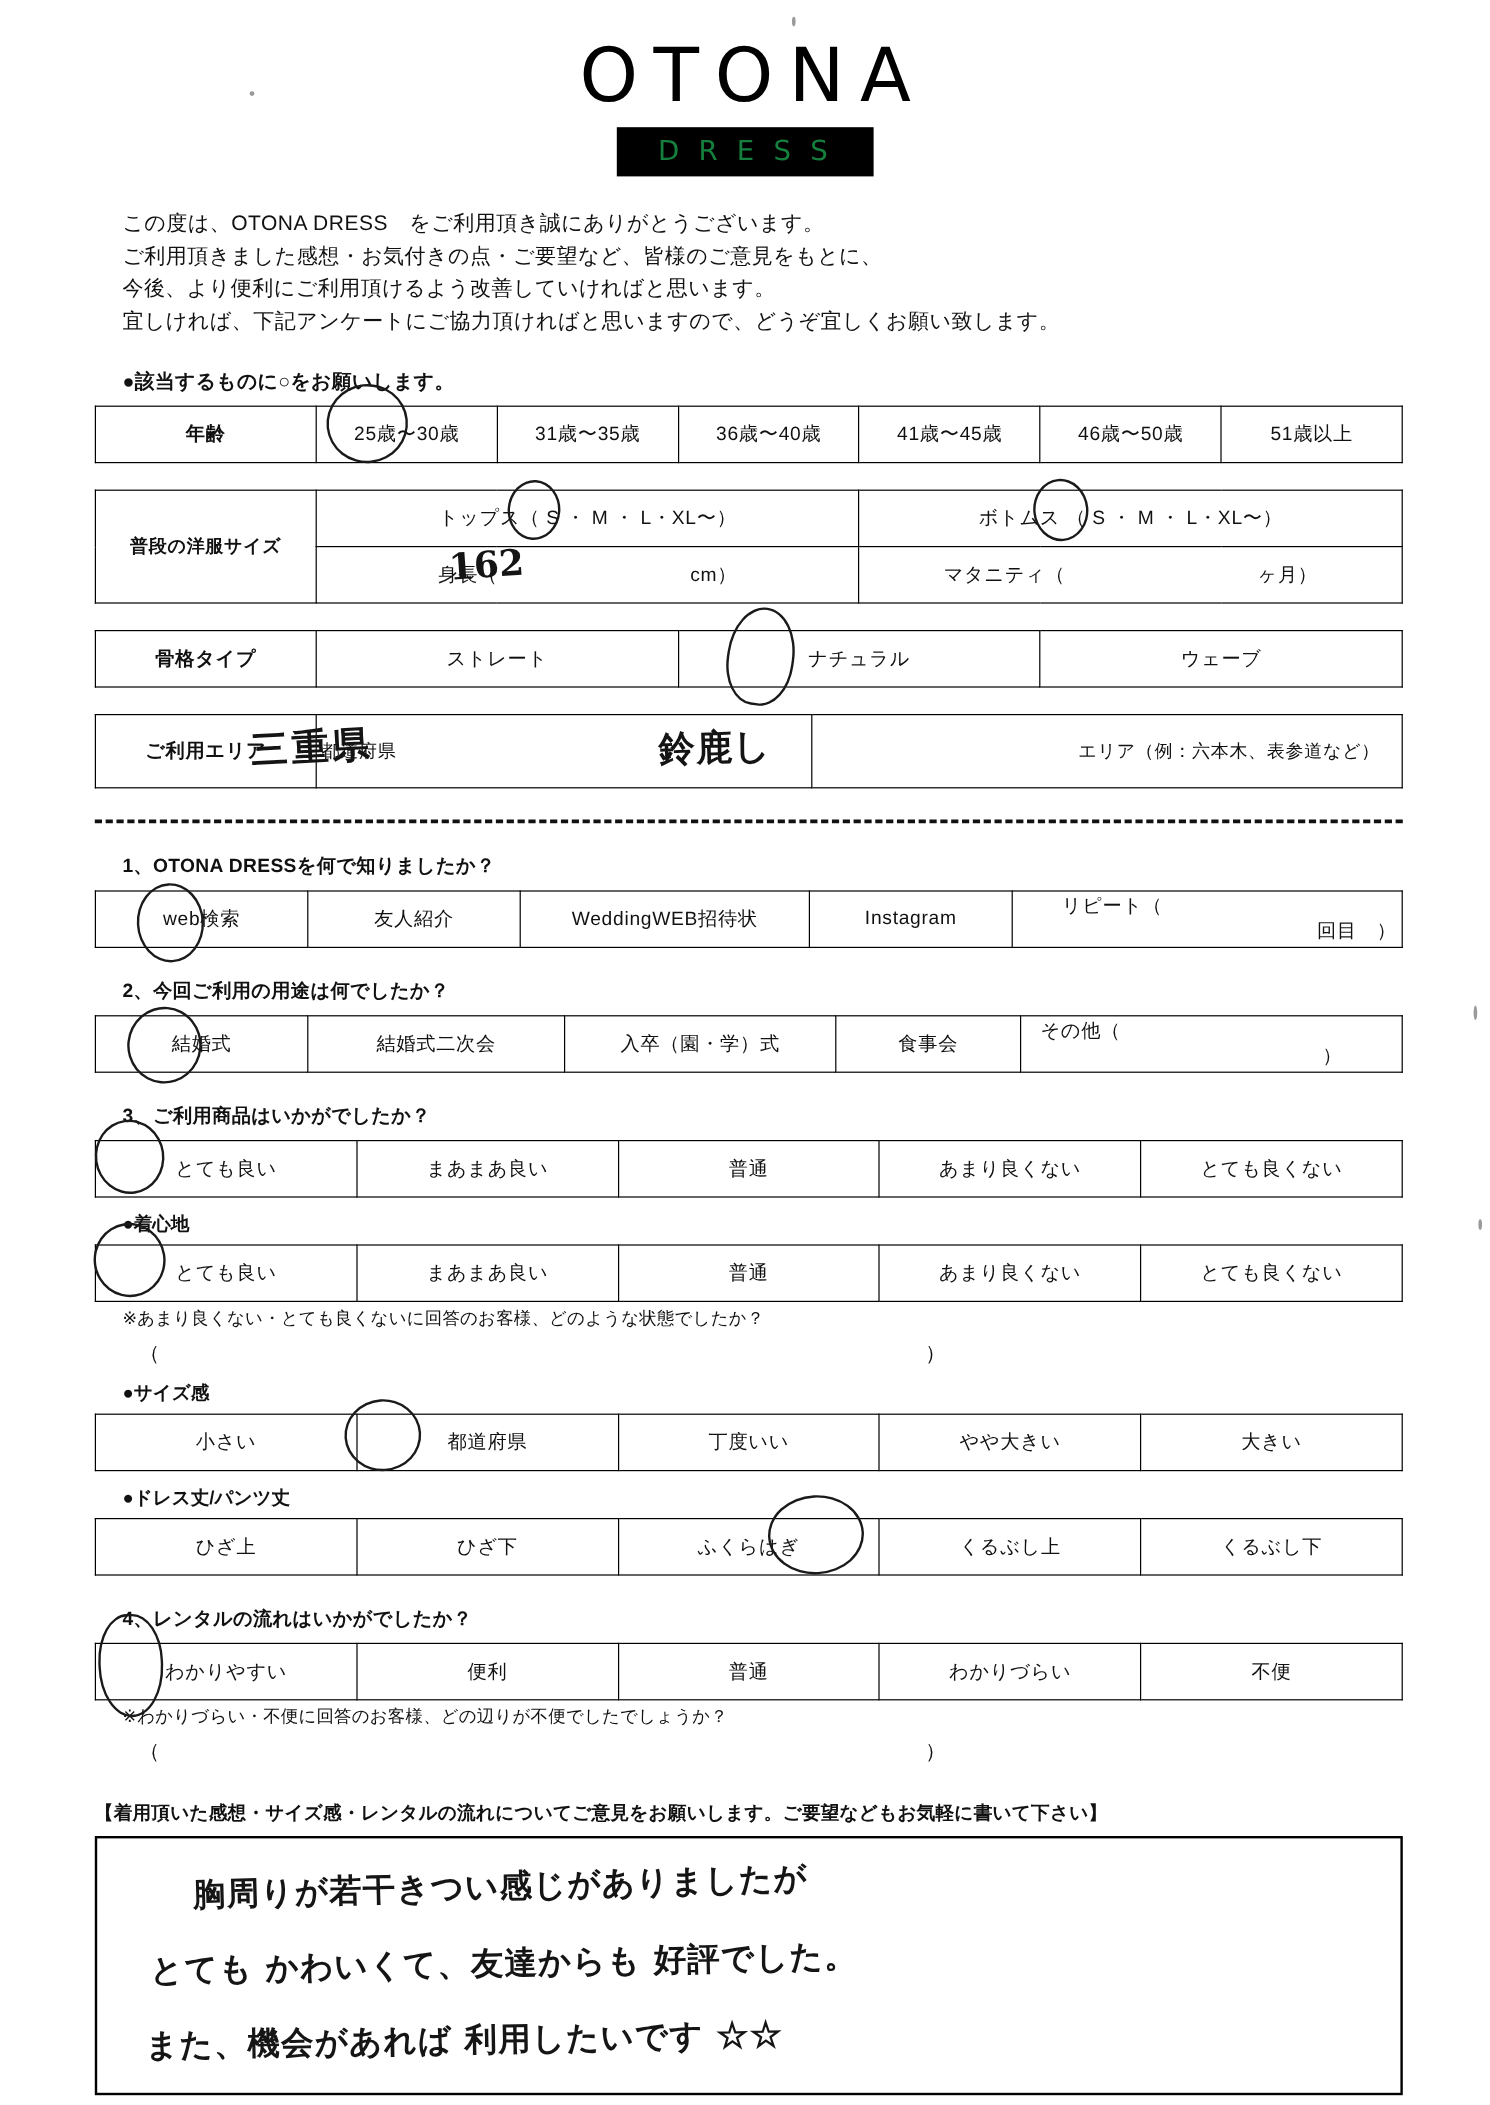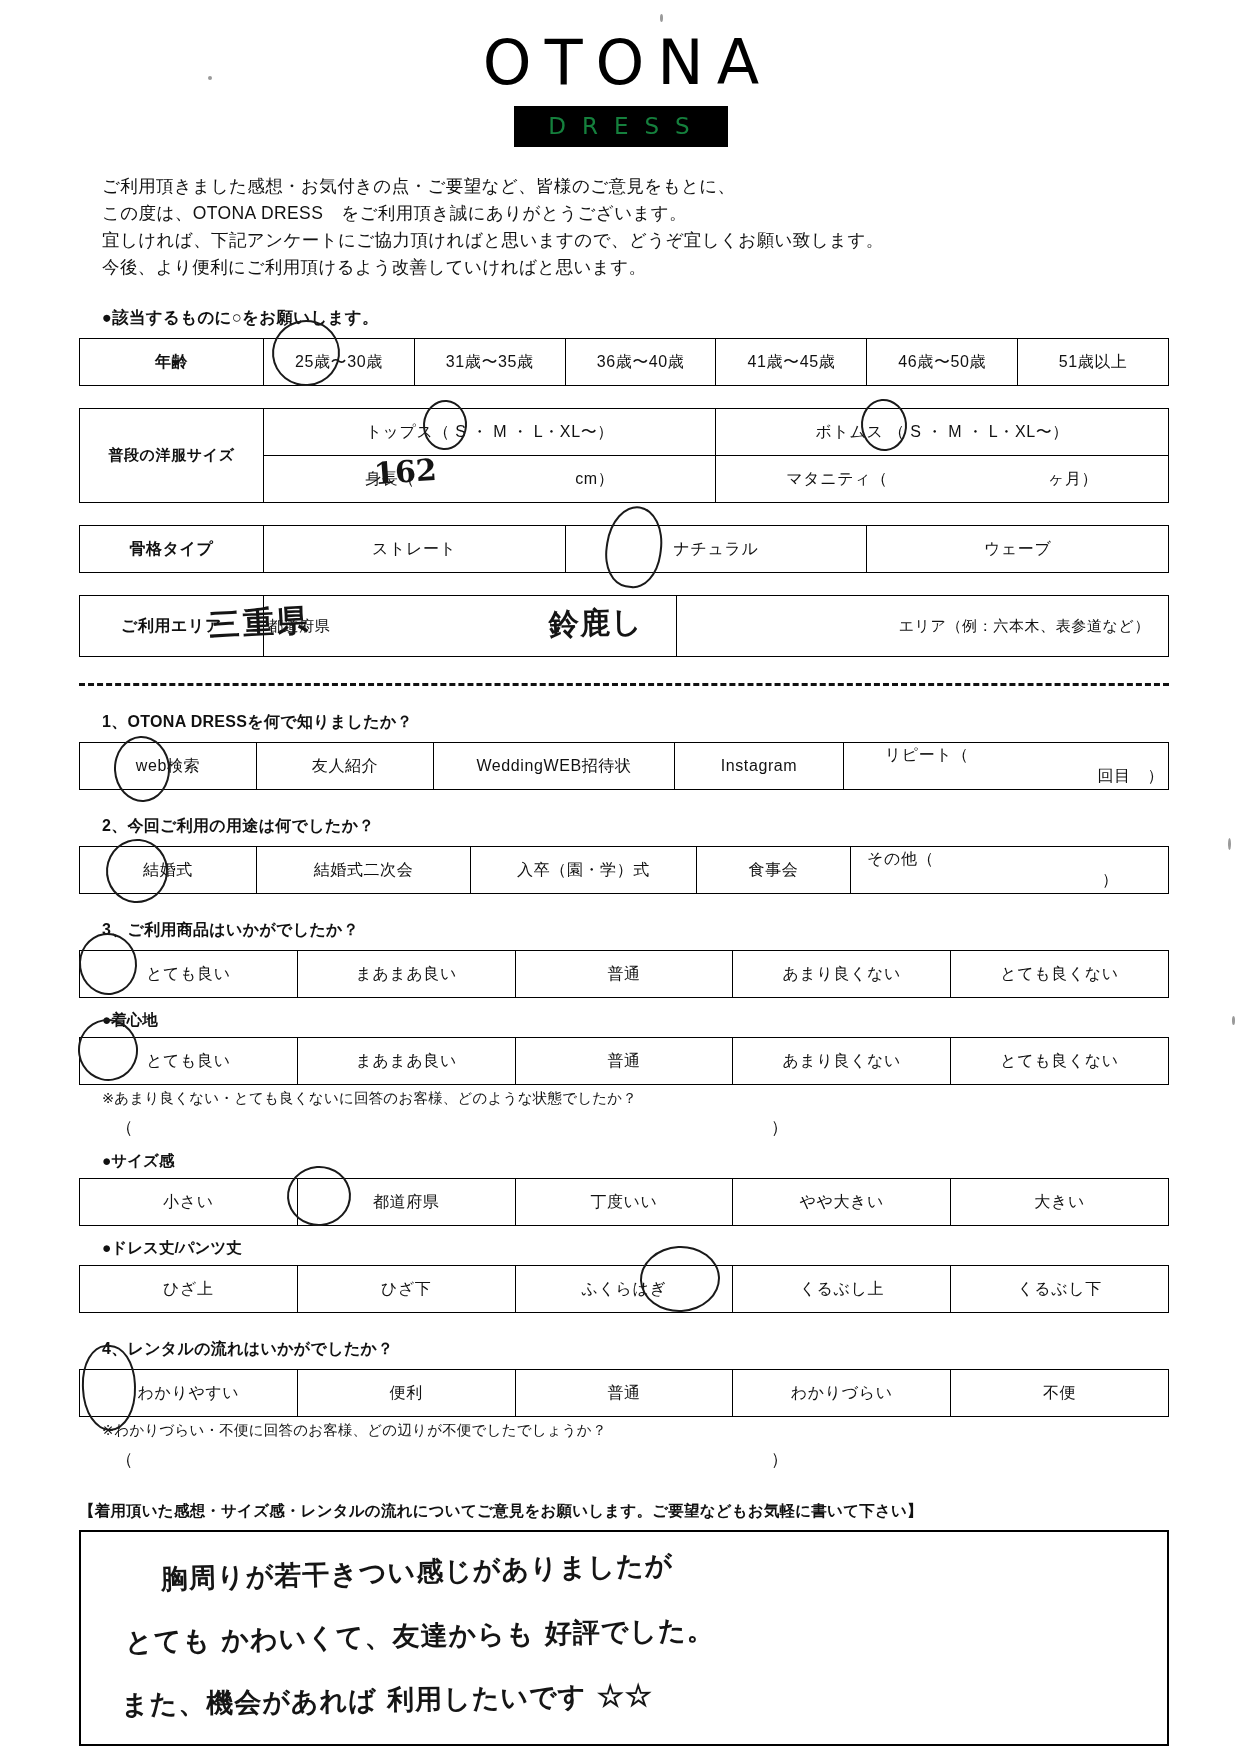--- a/index.html
+++ b/index.html
@@ -81,24 +81,24 @@
 <body>
 
 <div class="page">
 
   <div class="logo-wrap">
     <div class="logo-otona">OTONA</div>
     <div class="logo-dress">DRESS</div>
   </div>
 
   <div class="intro">
+    <div>この度は、OTONA DRESS　をご利用頂き誠にありがとうございます。</div>
     <div>ご利用頂きました感想・お気付きの点・ご要望など、皆様のご意見をもとに、</div>
-    <div>この度は、OTONA DRESS　をご利用頂き誠にありがとうございます。</div>
+    <div>今後、より便利にご利用頂けるよう改善していければと思います。</div>
     <div>宜しければ、下記アンケートにご協力頂ければと思いますので、どうぞ宜しくお願い致します。</div>
-    <div>今後、より便利にご利用頂けるよう改善していければと思います。</div>
   </div>
 
   <div class="sec-head">●該当するものに○をお願いします。</div>
 
   <div class="wrap">
     <table class="form">
       <tbody>
           <tr>
         <td class="lbl" style="width:175px">年齢</td>
         <td>25歳〜30歳</td>

